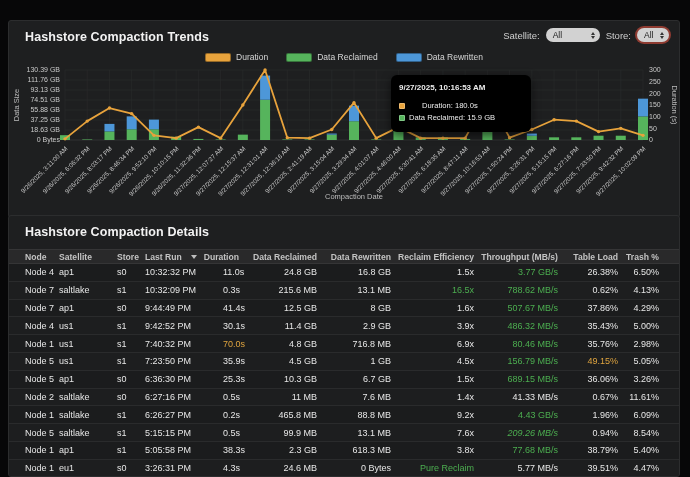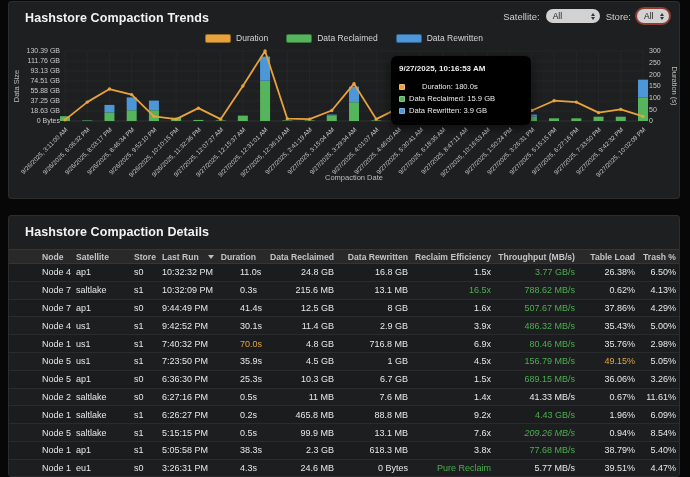--- a/index.html
+++ b/index.html
@@ -7,21 +7,21 @@
     width:690px;height:477px;overflow:hidden;position:relative;
     background:#070708;
     font-family:"Liberation Sans", sans-serif;
     -webkit-font-smoothing:antialiased;
   }
   .panel{
     position:absolute;left:8px;width:672px;
     background:#1e1f20;border:1px solid #2c2d2e;border-radius:3px;
     box-sizing:border-box;
   }
-  #trends-panel{top:1px;height:198px;}
+  #trends-panel{top:20px;height:198px;}
   #details-panel{top:215px;height:262px;overflow:hidden;}
   .panel-title{
     position:absolute;left:16px;top:9px;
     font-size:12.5px;font-weight:bold;color:#f2f2f2;letter-spacing:.1px;
   }
   
   .filters{
     position:absolute;right:10px;top:7px;display:flex;align-items:center;gap:6px;
     font-size:9.5px;color:#cfcfcf;
   }
@@ -54,21 +54,21 @@
   }
   #chart-tooltip .tt-title{font-size:8px;font-weight:bold;margin-bottom:4px;}
   .tt-metric{display:flex;align-items:center;gap:4px;}
   .tt-metric:first-of-type{margin-top:6px;gap:17px;}
   .tt-sq{width:6px;height:6px;border-radius:1px;flex:0 0 auto;border:1px solid rgba(255,255,255,.25);box-sizing:border-box;}
   
   #table{position:absolute;left:0;top:33px;width:672px;}
   .trow,.thead{
     display:grid;
     grid-template-columns:42px 50px 36px 78px 44px 68px 68px 82px 84px 54px 38px;
-    padding:0 12px 0 25px;align-items:center;box-sizing:border-box;
+    padding:0 12px 0 8px;align-items:center;box-sizing:border-box;
   }
   .thead{
     height:15px;background:#29292a;color:#c3c3c3;font-size:8.6px;font-weight:bold;
     border-top:1px solid #353536;border-bottom:1px solid #353536;
   }
   .trow{height:17.8px;font-size:9px;color:#e7e7e7;border-bottom:1px solid #2a2b2c;background:#1d1e1f;}
   .trow:nth-child(odd){background:#1b1c1d;}
   .cell{white-space:nowrap;overflow:visible;}
   .cell.c0{padding-left:8px;}
   .cell.c2{padding-left:8px;}
@@ -277,24 +277,20 @@
     <div class="tt-title">9/27/2025, 10:16:53 AM</div>
     <div id="tt-metrics">
         <div class="tt-metric">
           <span class="tt-sq" style="background: rgb(232, 163, 60);"></span>
           <span>Duration: 180.0s</span>
         </div>
         <div class="tt-metric">
           <span class="tt-sq" style="background: rgb(86, 180, 92);"></span>
           <span>Data Reclaimed: 15.9 GB</span>
         </div>
-        <div class="tt-metric">
-          <span class="tt-sq" style="background: rgb(77, 151, 216);"></span>
-          <span>Data Rewritten: 3.9 GB</span>
-        </div>
       </div>
   </div>
 </div>
 
 <div class="panel" id="details-panel">
   <div class="panel-title">Hashstore Compaction Details</div>
   <div id="table">
     <div class="thead" id="thead">
         <div class="cell th c0 c0h">
           <span>Node</span>

